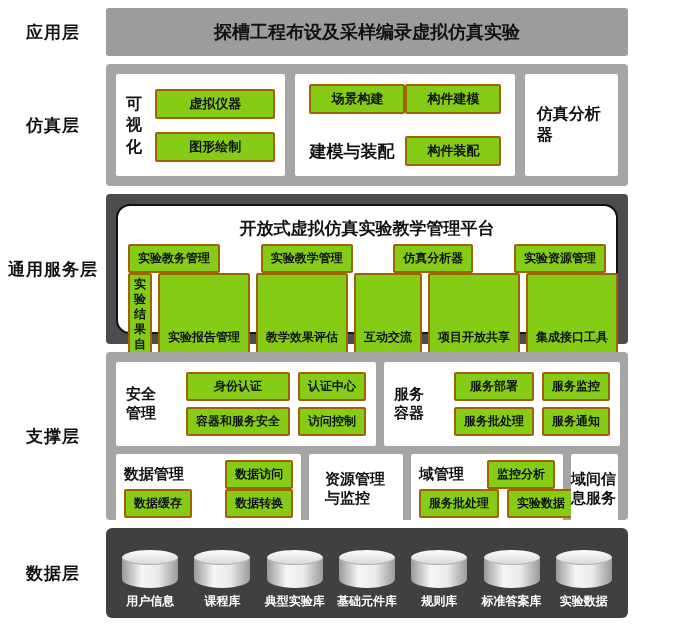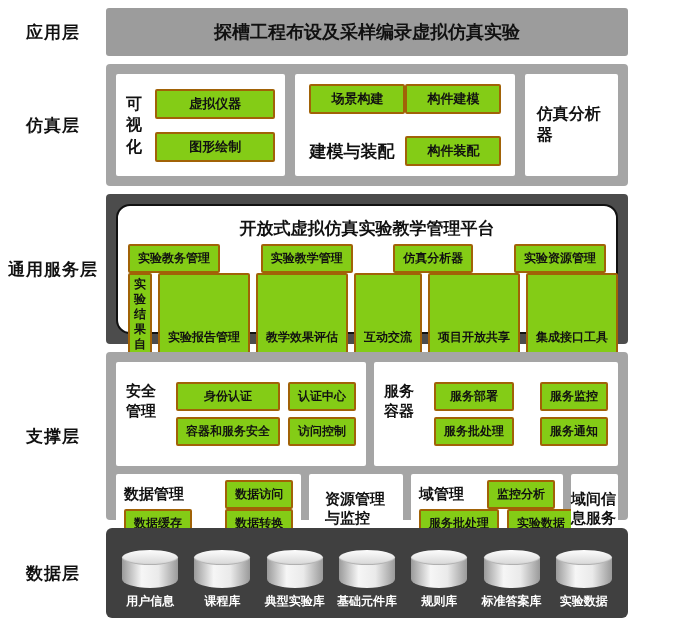--- a/index.html
+++ b/index.html
@@ -58,21 +58,21 @@
     display: flex; flex-direction: column; justify-content: space-between;
   }
   .platform-title { text-align: center; font-weight: bold; font-size: 17px; padding: 3px 0 4px; }
   .service-row { display: flex; justify-content: space-between; align-items: stretch; gap: 6px; }
   .autofix-box { white-space: normal; width: 94px; text-align: center; line-height: 1.25; padding: 2px 4px; }
 
   
   .row-support { height: 168px; }
   .support-wrap { background: #a5a5a5; border-radius: 4px; padding: 10px; display: flex; flex-direction: column; gap: 8px; }
   .support-row { display: flex; gap: 8px; flex: 1; }
-  .sec-box { flex: 1; display: flex; gap: 16px; padding: 20px 10px; }
+  .sec-box { flex: 1; display: flex; gap: 26px; padding: 10px 10px; align-items: center; }
   .sec-title { width: 34px; font-weight: bold; font-size: 15px; line-height: 1.3; word-break: break-all; }
   .sec-grid { flex: 1; display: grid; grid-template-columns: auto auto; gap: 6px 8px; justify-content: space-between; align-content: center; }
   .dm-box { display: flex; flex-direction: column; justify-content: space-around; padding: 6px 8px; }
   .dm-row { display: flex; gap: 8px; align-items: center; justify-content: space-between; }
   .dm-title { font-weight: bold; font-size: 15px; white-space: nowrap; }
   .box-data-mgmt { width: 200px; }
   .box-resource { width: 102px; }
   .box-domain { width: 152px; }
   .box-interdomain { flex: 1; }
   .center-box { display: flex; align-items: center; justify-content: center; }

